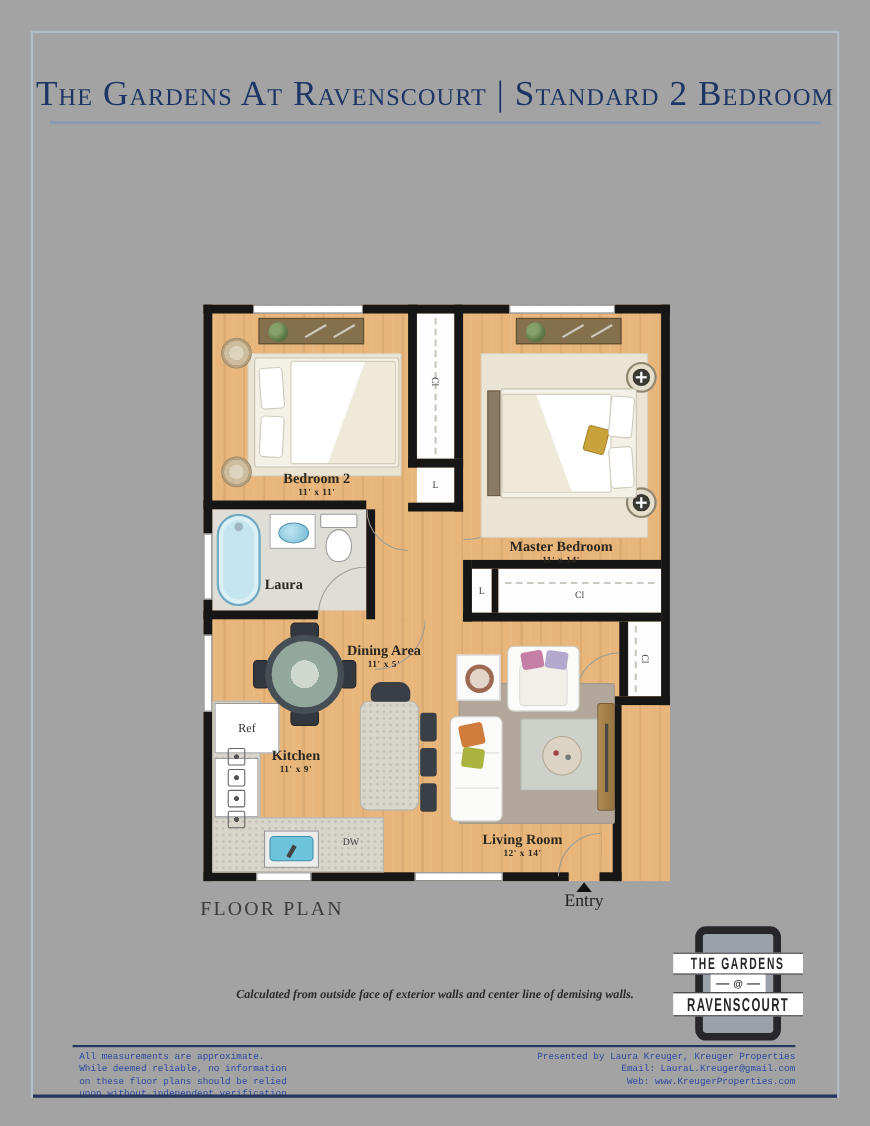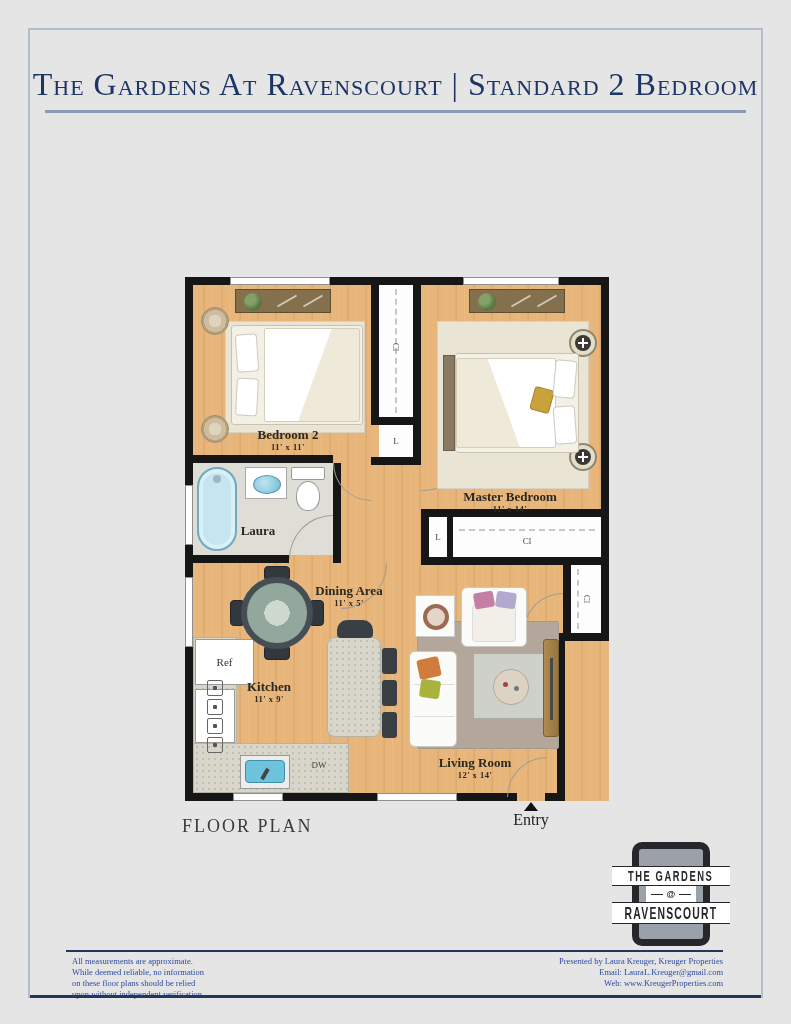--- a/index.html
+++ b/index.html
@@ -1,16 +1,16 @@
 <!DOCTYPE html>
 <html><head>
 <meta charset="utf-8">
 <style>
   html,body{margin:0;padding:0;background:#ffffff;}
-  .page{position:relative;width:791px;height:1024px;background:#e5e5e5;overflow:hidden;
+  .page{position:relative;width:791px;height:1024px;background:#a3a3a3;overflow:hidden;
         font-family:"Liberation Serif",serif;}
   .abs{position:absolute;box-sizing:border-box;}
 
   
   .page-border{border:2px solid #b3bccb;}
   .doc-title{font-variant:small-caps;font-size:32px;letter-spacing:1px;color:#1c3564;
              text-align:center;width:100%;}
   .title-rule{background:#8b9bb4;}
 
   
@@ -50,21 +50,21 @@
   .entry-tri{width:0;height:0;border-left:7px solid transparent;border-right:7px solid transparent;
              border-bottom:9px solid #111;margin:0 auto;}
   .small-serif{font-size:16px;color:#222;text-align:center;}
 
   
   .logo-band{background:#fff;border-top:1px solid #26262b;border-bottom:1px solid #26262b;
              display:flex;align-items:center;justify-content:center;overflow:visible;}
   .logo-txt{font-family:"Liberation Sans",sans-serif;font-weight:700;color:#26262b;white-space:nowrap;}
 
   
-  .foot-txt{font-family:Liberation Serif, serif;font-size:8.5px;line-height:11px;color:#2d4ba0;}
+  .foot-txt{font-family:Liberation Mono, monospace;font-size:8.5px;line-height:11px;color:#2d4ba0;}
   .navy-rule{background:#24355e;}
 </style>
 </head>
 <body>
 
 <div class="page">
 
   <div class="abs page-border" style="left:28px;top:28px;width:735px;height:970px;"></div>
 
   <div class="abs doc-title" style="top:66px;left:0;">The Gardens At Ravenscourt | Standard 2 Bedroom</div>
@@ -243,20 +243,21 @@
     </div>
   </div>
 
   <div class="abs" style="left:182px;top:816px;font-size:18px;letter-spacing:2px;color:#3b3b3b;">FLOOR PLAN</div>
 
   <div class="abs" style="left:496px;top:802px;width:70px;">
     <div class="entry-tri"></div>
     <div class="small-serif">Entry</div>
   </div>
 
+  <div class="abs" style="left:0;top:898px;width:791px;text-align:center;font-style:italic;font-weight:700;font-size:11px;color:#2a2a2a;">Calculated from outside face of exterior walls and center line of demising walls.</div>
 
   <div class="abs" style="left:612px;top:842px;width:118px;height:104px;">
     <div class="abs" style="left:20px;top:0;width:78px;height:104px;border:7px solid #26262b;border-radius:10px;background:#9aa1a8;"></div>
     <div class="abs logo-band" style="left:0;top:24px;width:118px;height:20px;">
       <span class="logo-txt" style="font-size:12px;letter-spacing:2px;transform:scale(.78,1.25);">THE GARDENS</span>
     </div>
     <div class="abs" style="left:34px;top:44px;width:50px;height:16px;background:#fff;display:flex;align-items:center;justify-content:center;gap:4px;">
       <span style="display:inline-block;width:12px;height:1px;background:#26262b;"></span>
       <span class="logo-txt" style="font-size:9px;">@</span>
       <span style="display:inline-block;width:12px;height:1px;background:#26262b;"></span>

